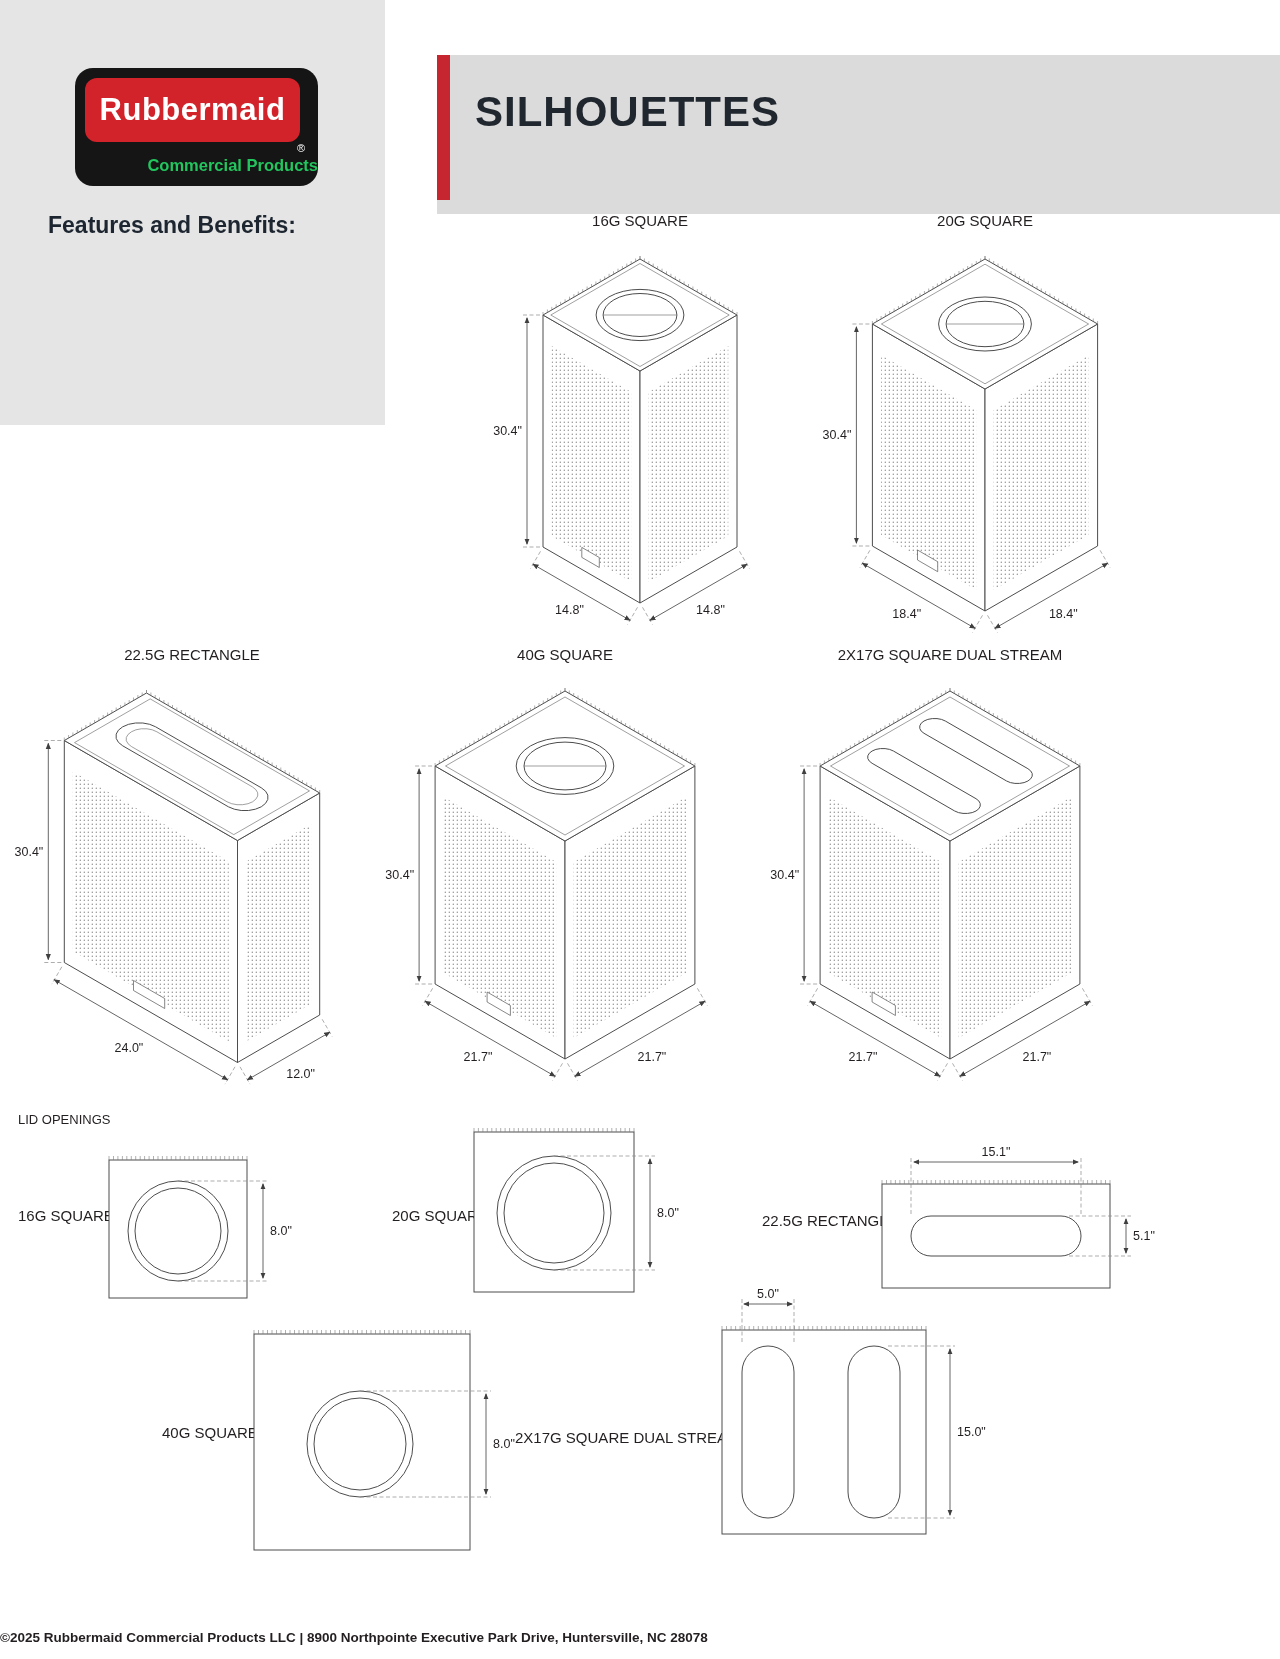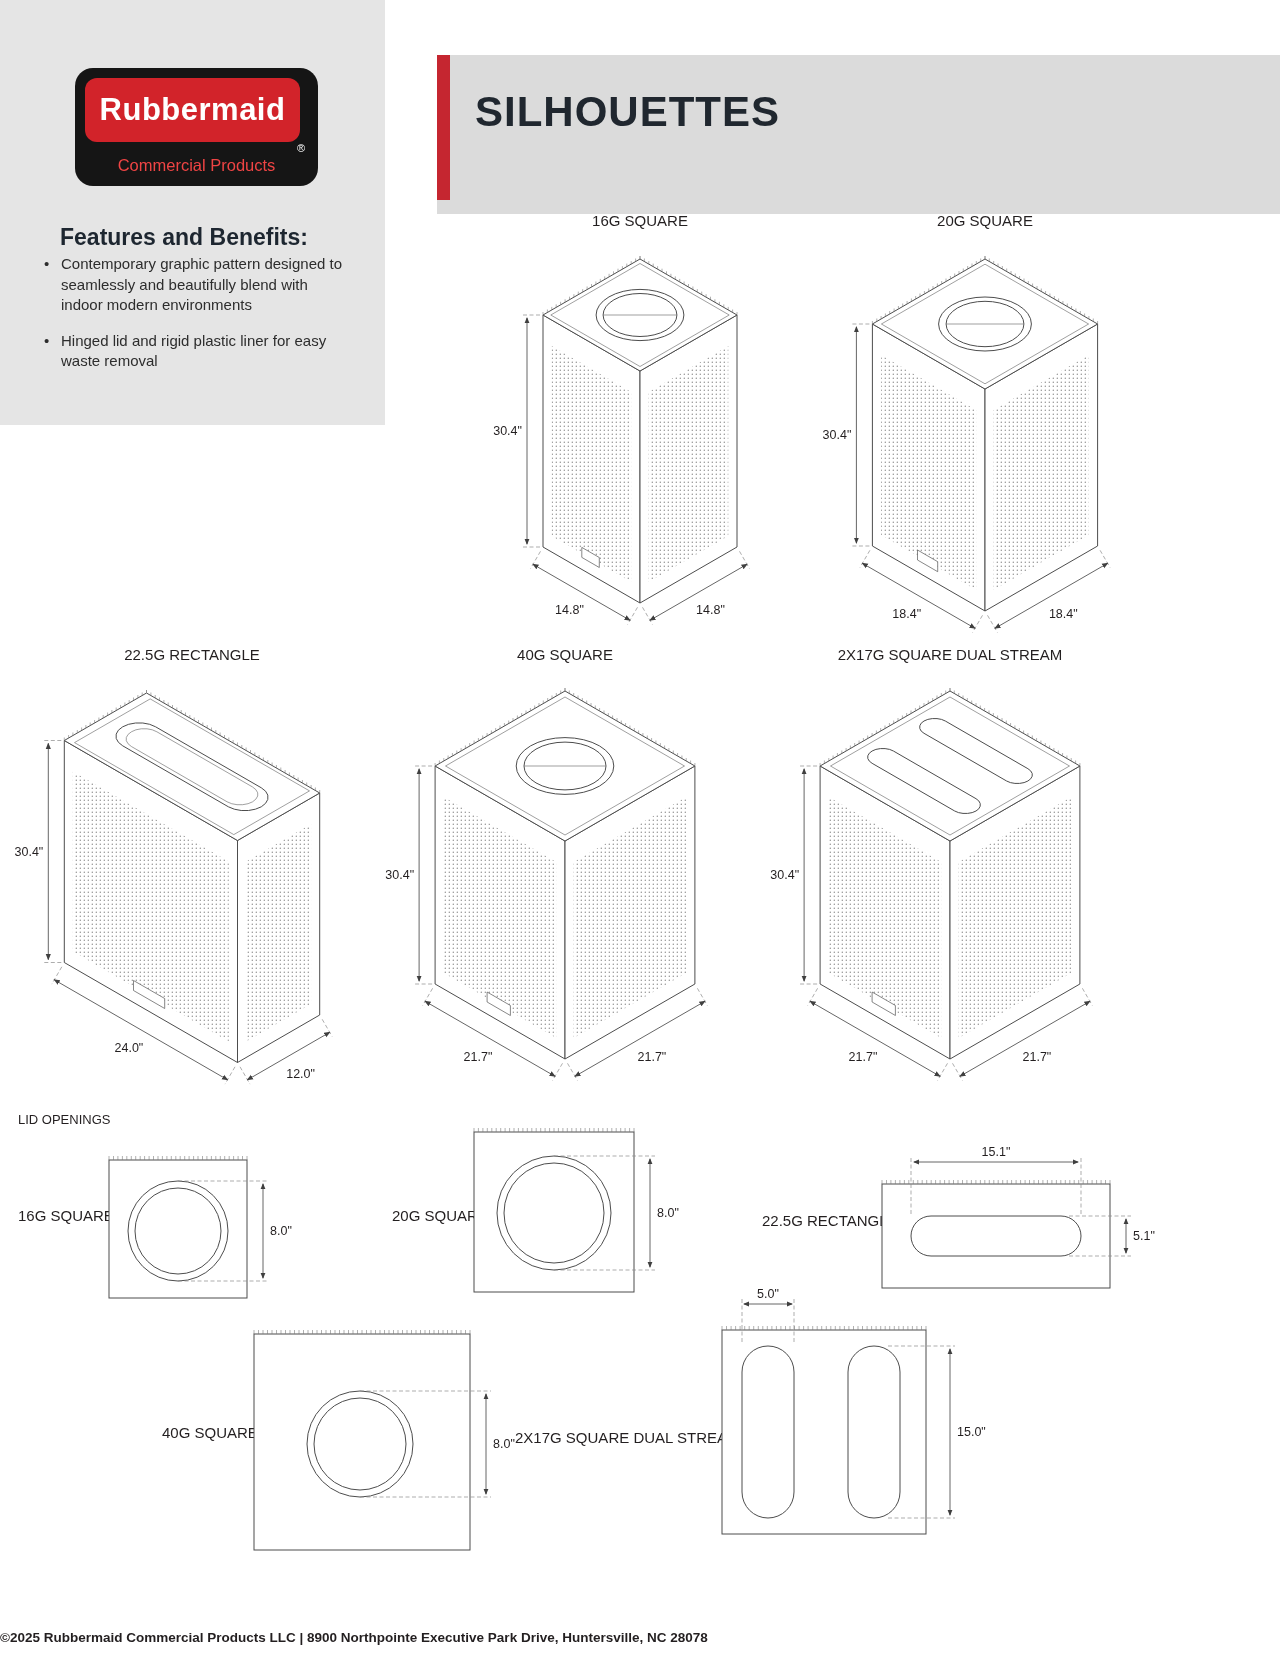--- a/index.html
+++ b/index.html
@@ -2,22 +2,22 @@
 <html><head>
 <meta charset="utf-8">
 <style>
   html,body{margin:0;padding:0;background:#fff}
   .page{position:relative;width:1280px;height:1659px;background:#fff;font-family:"Liberation Sans",sans-serif;color:#231f20;overflow:hidden}
 
   .left-panel{position:absolute;left:0;top:0;width:385px;height:425px;background:#e5e5e5}
   .logo-box{position:absolute;left:75px;top:68px;width:243px;height:118px;background:#151515;border-radius:18px}
   .logo-red{position:absolute;left:10px;top:10px;width:215px;height:64px;background:#d2232a;border-radius:12px;display:flex;align-items:center;justify-content:center;color:#fff;font-weight:bold;font-size:31px;letter-spacing:.5px}
   .logo-reg{position:absolute;right:13px;top:74px;color:#fff;font-size:11px}
-  .logo-sub{position:absolute;left:0;width:100%;top:88px;text-align:center;color:#ef4444;font-weight:normal;font-size:16.5px}
-  .features-heading{position:absolute;left:44px;top:208px;margin:16px;font-size:23px;font-weight:bold;color:#1d2630}
+  .logo-sub{position:absolute;left:0;width:100%;top:88px;text-align:right;color:#22c55e;font-weight:bold;font-size:16.5px}
+  .features-heading{position:absolute;left:44px;top:208px;margin:4px;font-size:23px;font-weight:bold;color:#1d2630}
   .features-list{position:absolute;left:44px;top:254px;width:305px;margin:0;padding:0;list-style:none}
   .features-list li{position:relative;padding-left:17px;margin-bottom:15px;font-size:15px;line-height:1.37;color:#2d2d2d}
   .features-list li::before{content:"•";position:absolute;left:0;top:0}
 
   .header-band{position:absolute;left:437px;top:55px;width:843px;height:159px;background:#dbdbdb}
   .header-red{position:absolute;left:0;top:0;width:13px;height:145px;background:#c52630}
   .header-title{position:absolute;left:38px;top:33px;font-size:42px;font-weight:bold;color:#20272f;letter-spacing:1px}
 
   .sil-block{position:absolute;width:370px;text-align:center}
   .sil-label{font-size:15px;margin-bottom:4px;color:#231f20}
@@ -44,24 +44,20 @@
 
   <div class="left-panel">
     <div class="logo-box">
       <div class="logo-red">
         <span>Rubbermaid</span>
       </div>
       <div class="logo-reg">®</div>
       <div class="logo-sub">Commercial Products</div>
     </div>
     <h2 class="features-heading">Features and Benefits:</h2>
-    <ul class="features-list">
-      <li>Contemporary graphic pattern designed to seamlessly and beautifully blend with indoor modern environments</li>
-      <li>Hinged lid and rigid plastic liner for easy waste removal</li>
-    </ul>
   </div>
 
   <div class="header-band">
     <div class="header-red"></div>
     <div class="header-title">SILHOUETTES</div>
   </div>
 
   <div class="sil-block" style="left:455px;top:212px">
     <div class="sil-label">16G SQUARE</div>
     <div><svg viewBox="0 0 370 448" width="370" height="448">

